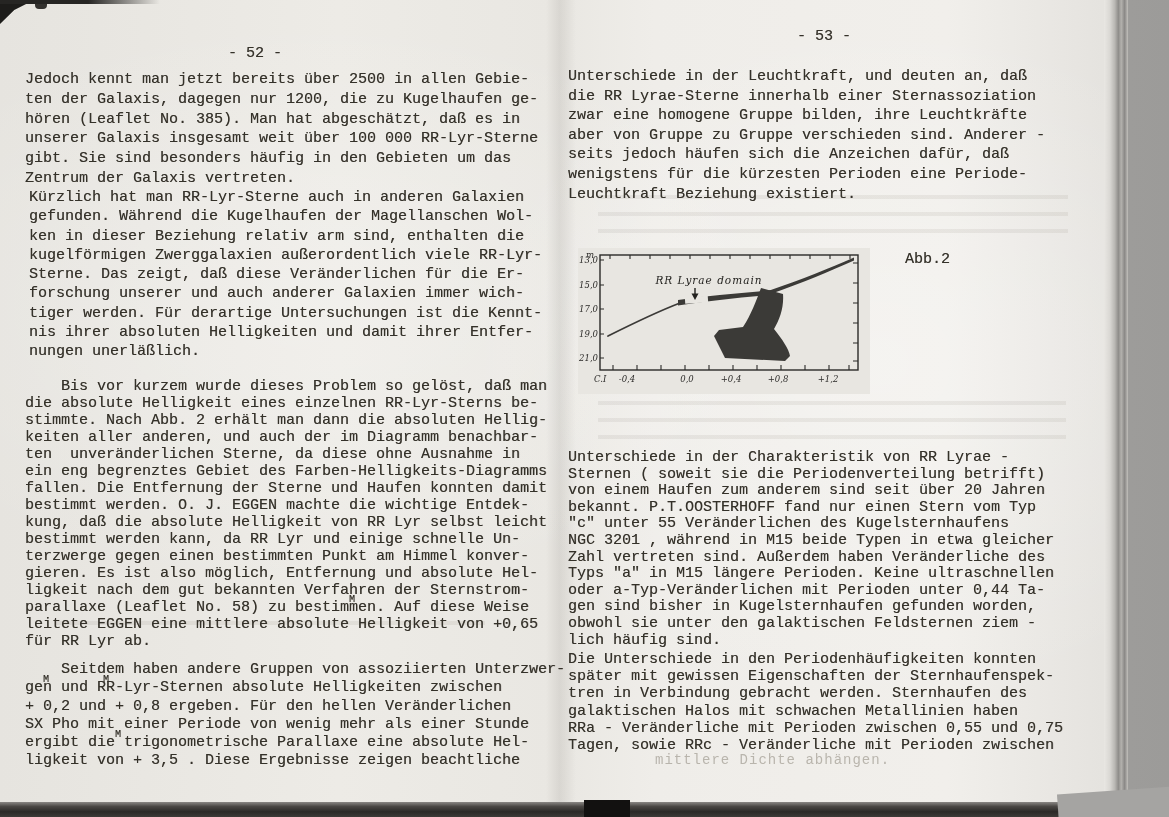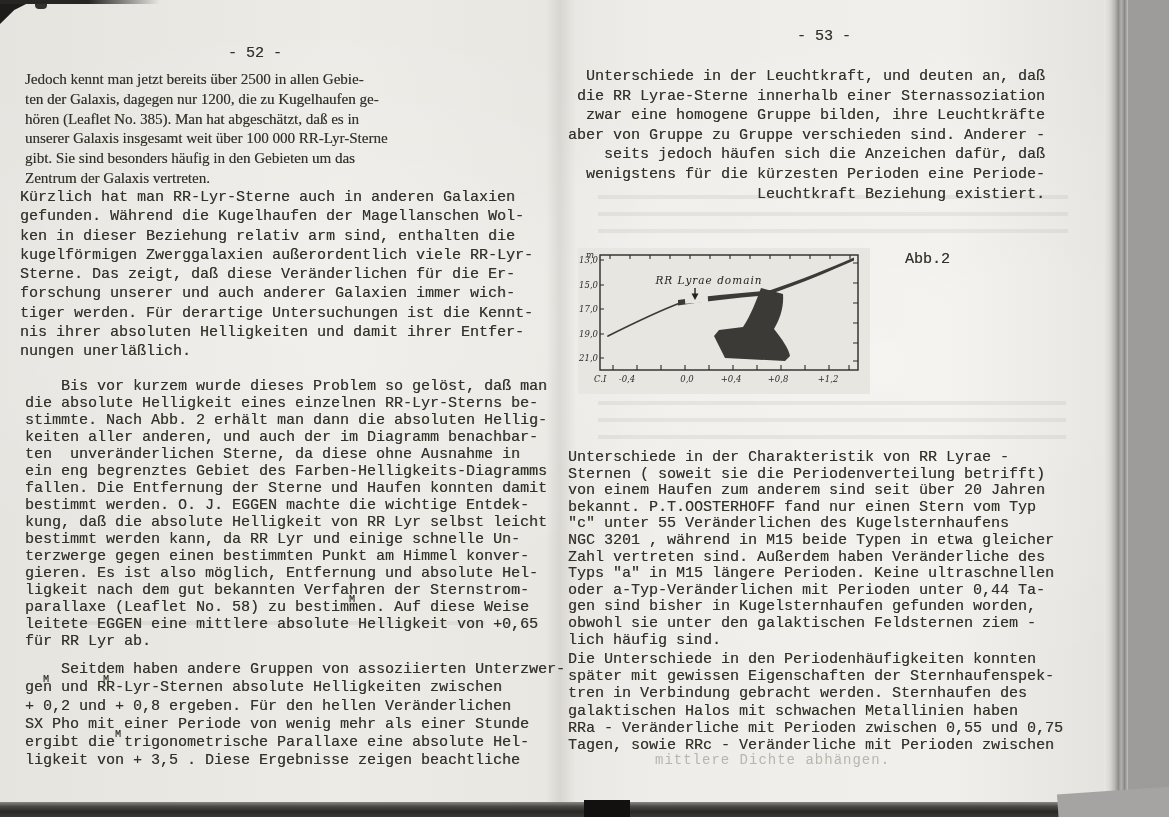--- a/index.html
+++ b/index.html
@@ -52,28 +52,28 @@
   <div class="corner-tl2"></div>
   <div class="top-edge"></div>
 
   <div class="ghost" style="left:598px;top:186px;width:470px;height:56px;"></div>
   <div class="ghost" style="left:598px;top:392px;width:468px;height:52px;"></div>
   <div class="ghost" style="left:55px;top:612px;width:430px;height:26px;"></div>
   <div class="ghost-text" style="left:655px;top:752px;">mittlere Dichte abhängen.</div>
 
   <div class="txt" style="left:228px;top:45px;">- 52 -</div>
 
-  <div class="txt" style="left:25px;top:70px;line-height:19.8px;font-family:Liberation Serif, serif;">Jedoch kennt man jetzt bereits über 2500 in allen Gebie-
+  <div class="txt" style="left:25px;top:70px;line-height:19.8px;">Jedoch kennt man jetzt bereits über 2500 in allen Gebie-
 ten der Galaxis, dagegen nur 1200, die zu Kugelhaufen ge-
 hören (Leaflet No. 385). Man hat abgeschätzt, daß es in
 unserer Galaxis insgesamt weit über 100 000 RR-Lyr-Sterne
 gibt. Sie sind besonders häufig in den Gebieten um das
 Zentrum der Galaxis vertreten.</div>
 
-  <div class="txt" style="left:20px;top:188px;line-height:19.3px;">Kürzlich hat man RR-Lyr-Sterne auch in anderen Galaxien
+  <div class="txt" style="left:29px;top:188px;line-height:19.3px;">Kürzlich hat man RR-Lyr-Sterne auch in anderen Galaxien
 gefunden. Während die Kugelhaufen der Magellanschen Wol-
 ken in dieser Beziehung relativ arm sind, enthalten die
 kugelförmigen Zwerggalaxien außerordentlich viele RR-Lyr-
 Sterne. Das zeigt, daß diese Veränderlichen für die Er-
 forschung unserer und auch anderer Galaxien immer wich-
 tiger werden. Für derartige Untersuchungen ist die Kennt-
 nis ihrer absoluten Helligkeiten und damit ihrer Entfer-
 nungen unerläßlich.</div>
 
   <div class="txt" style="left:25px;top:361px;line-height:17px;font-family:Liberation Mono, monospace;">
@@ -103,21 +103,21 @@
 SX Pho mit einer Periode von wenig mehr als einer Stunde
 ergibt die trigonometrische Parallaxe eine absolute Hel-
 ligkeit von + 3,5 . Diese Ergebnisse zeigen beachtliche</span>
     <span class="supm" style="left:3ch;top:28px;">M</span>
     <span class="supm" style="left:13ch;top:28px;">M</span>
     <span class="supm" style="left:15ch;top:83px;">M</span>
   </div>
 
   <div class="txt" style="left:797px;top:19px;margin-top:9px;">- 53 -</div>
 
-  <div class="txt" style="left:568px;top:67px;line-height:19.6px;text-align:right;">Unterschiede in der Leuchtkraft, und deuten an, daß
+  <div class="txt" style="left:568px;top:67px;line-height:19.6px;">Unterschiede in der Leuchtkraft, und deuten an, daß
 die RR Lyrae-Sterne innerhalb einer Sternassoziation
 zwar eine homogene Gruppe bilden, ihre Leuchtkräfte
 aber von Gruppe zu Gruppe verschieden sind. Anderer -
 seits jedoch häufen sich die Anzeichen dafür, daß
 wenigstens für die kürzesten Perioden eine Periode-
 Leuchtkraft Beziehung existiert.</div>
 
   <div class="figure">
     <svg width="292" height="146" viewBox="0 0 292 146">
       <rect x="0" y="0" width="292" height="146" fill="#e8e6e1"></rect>

